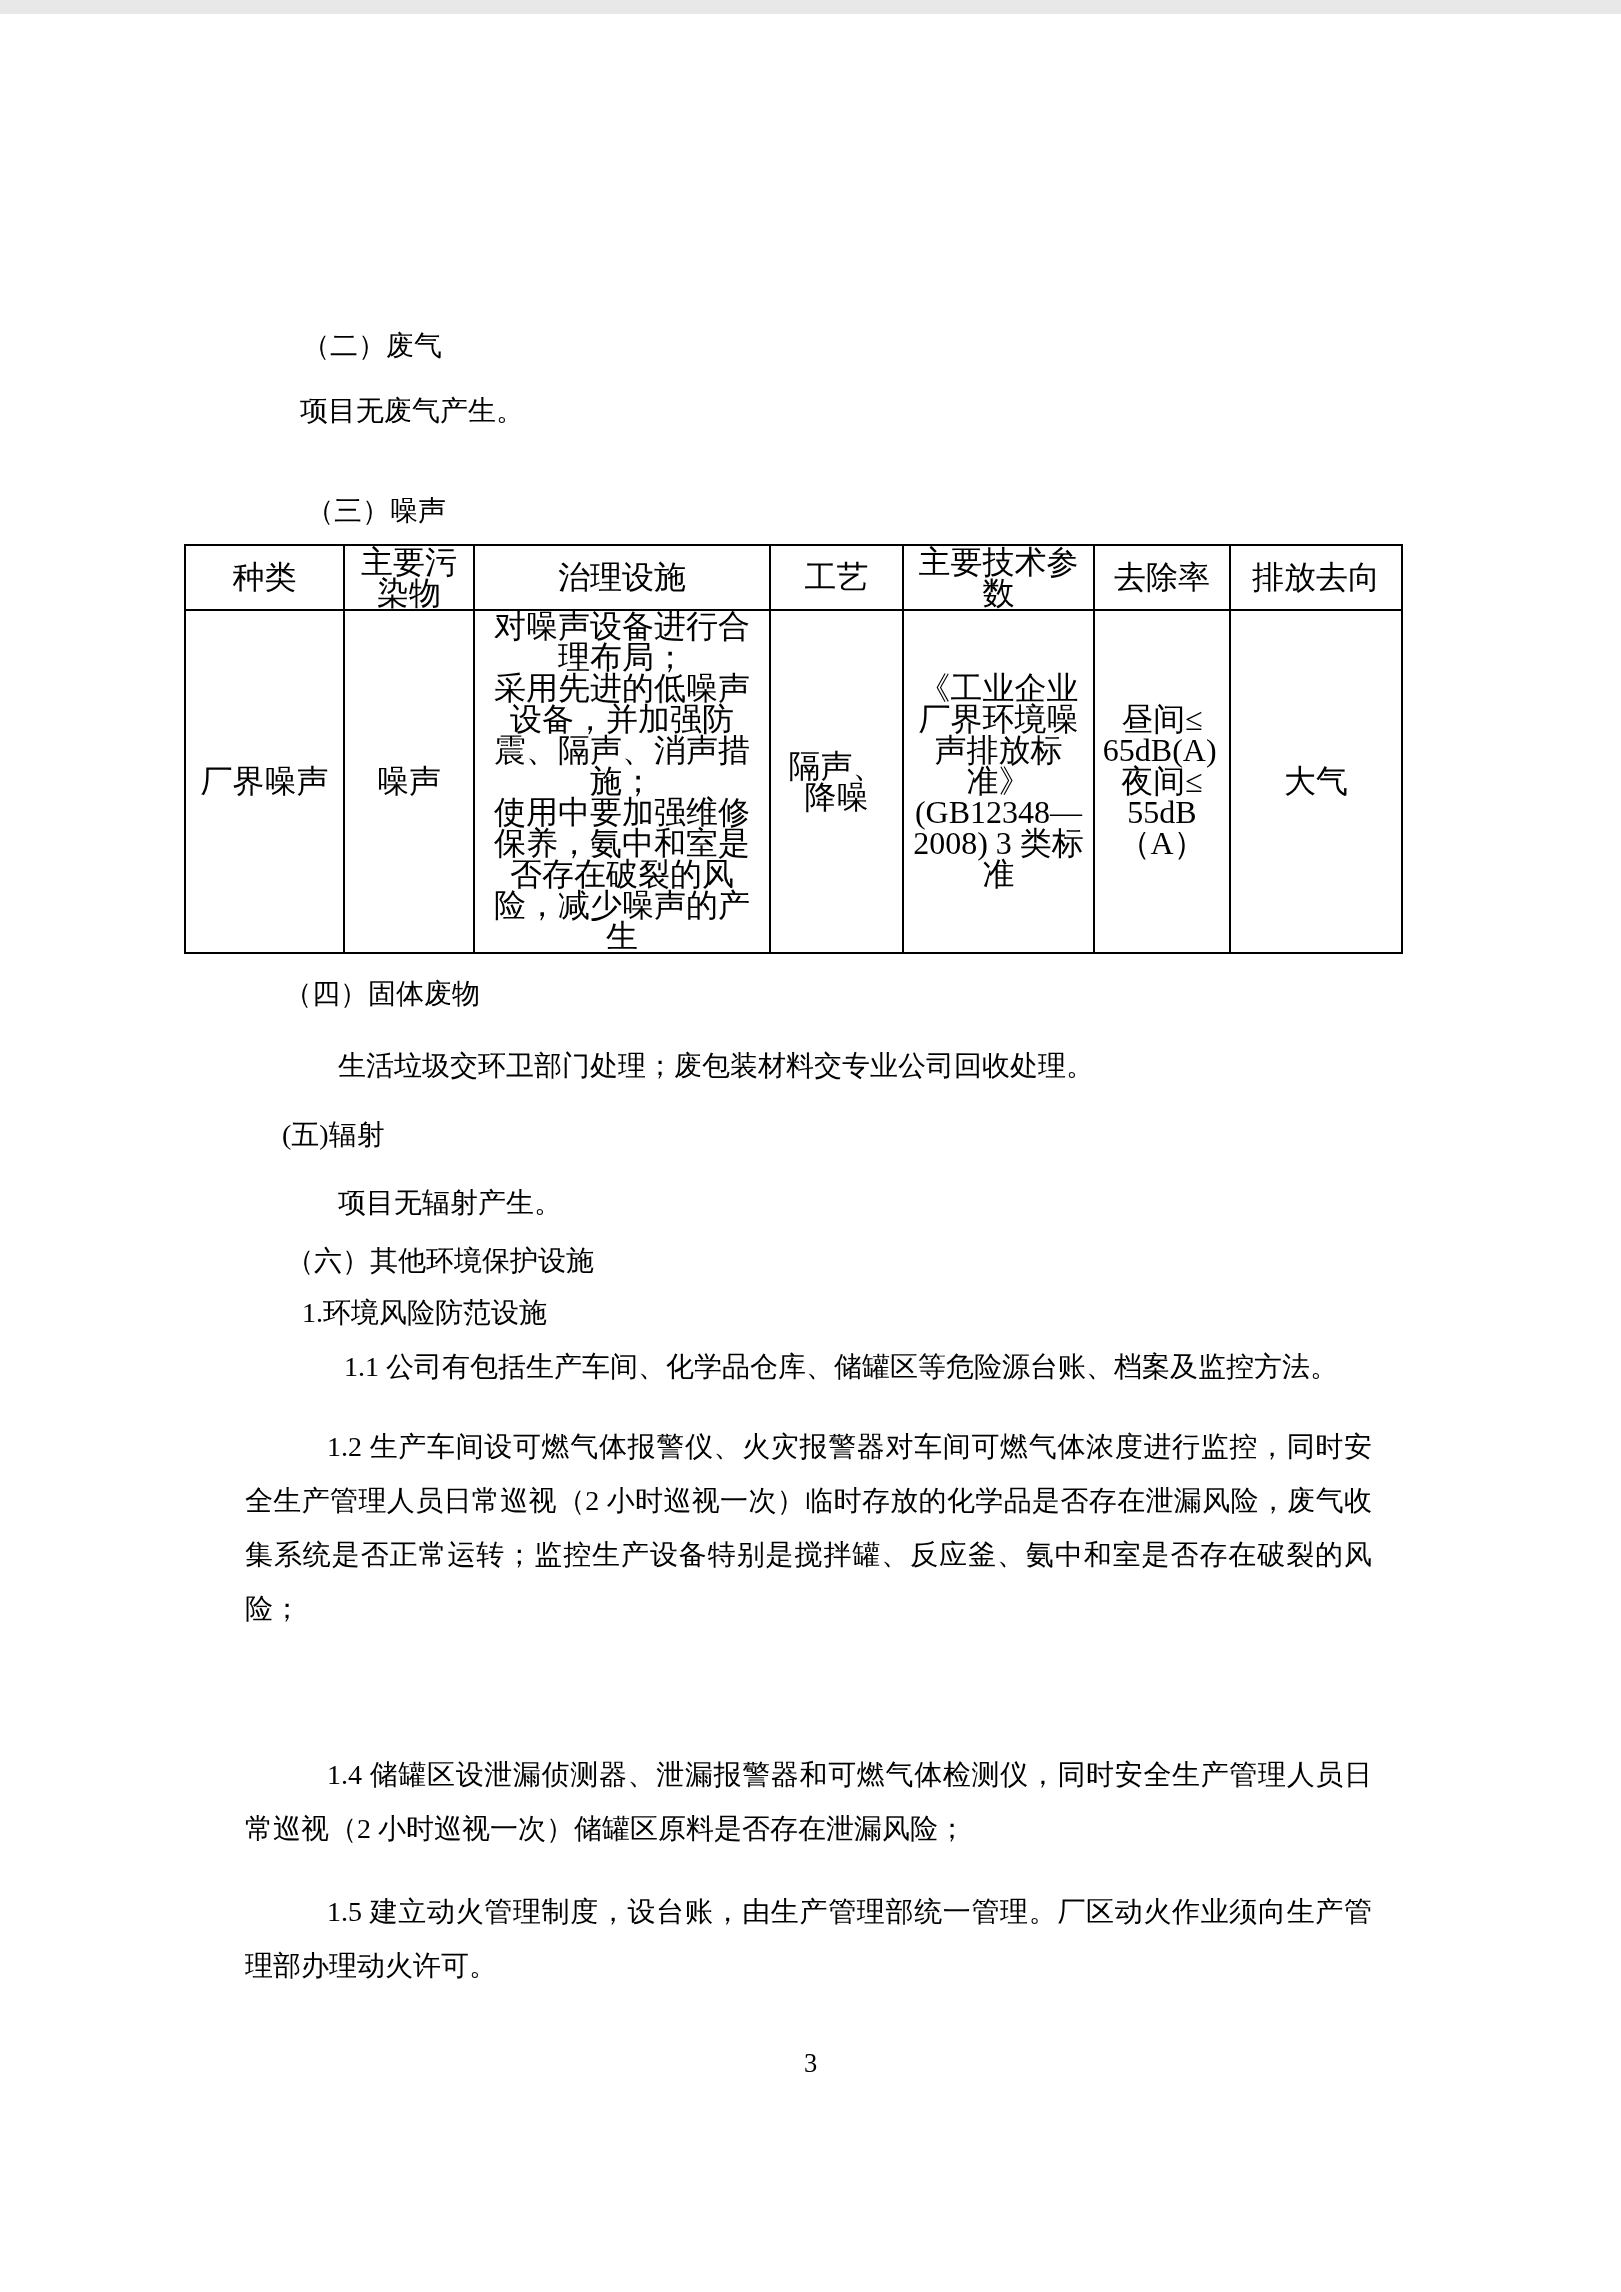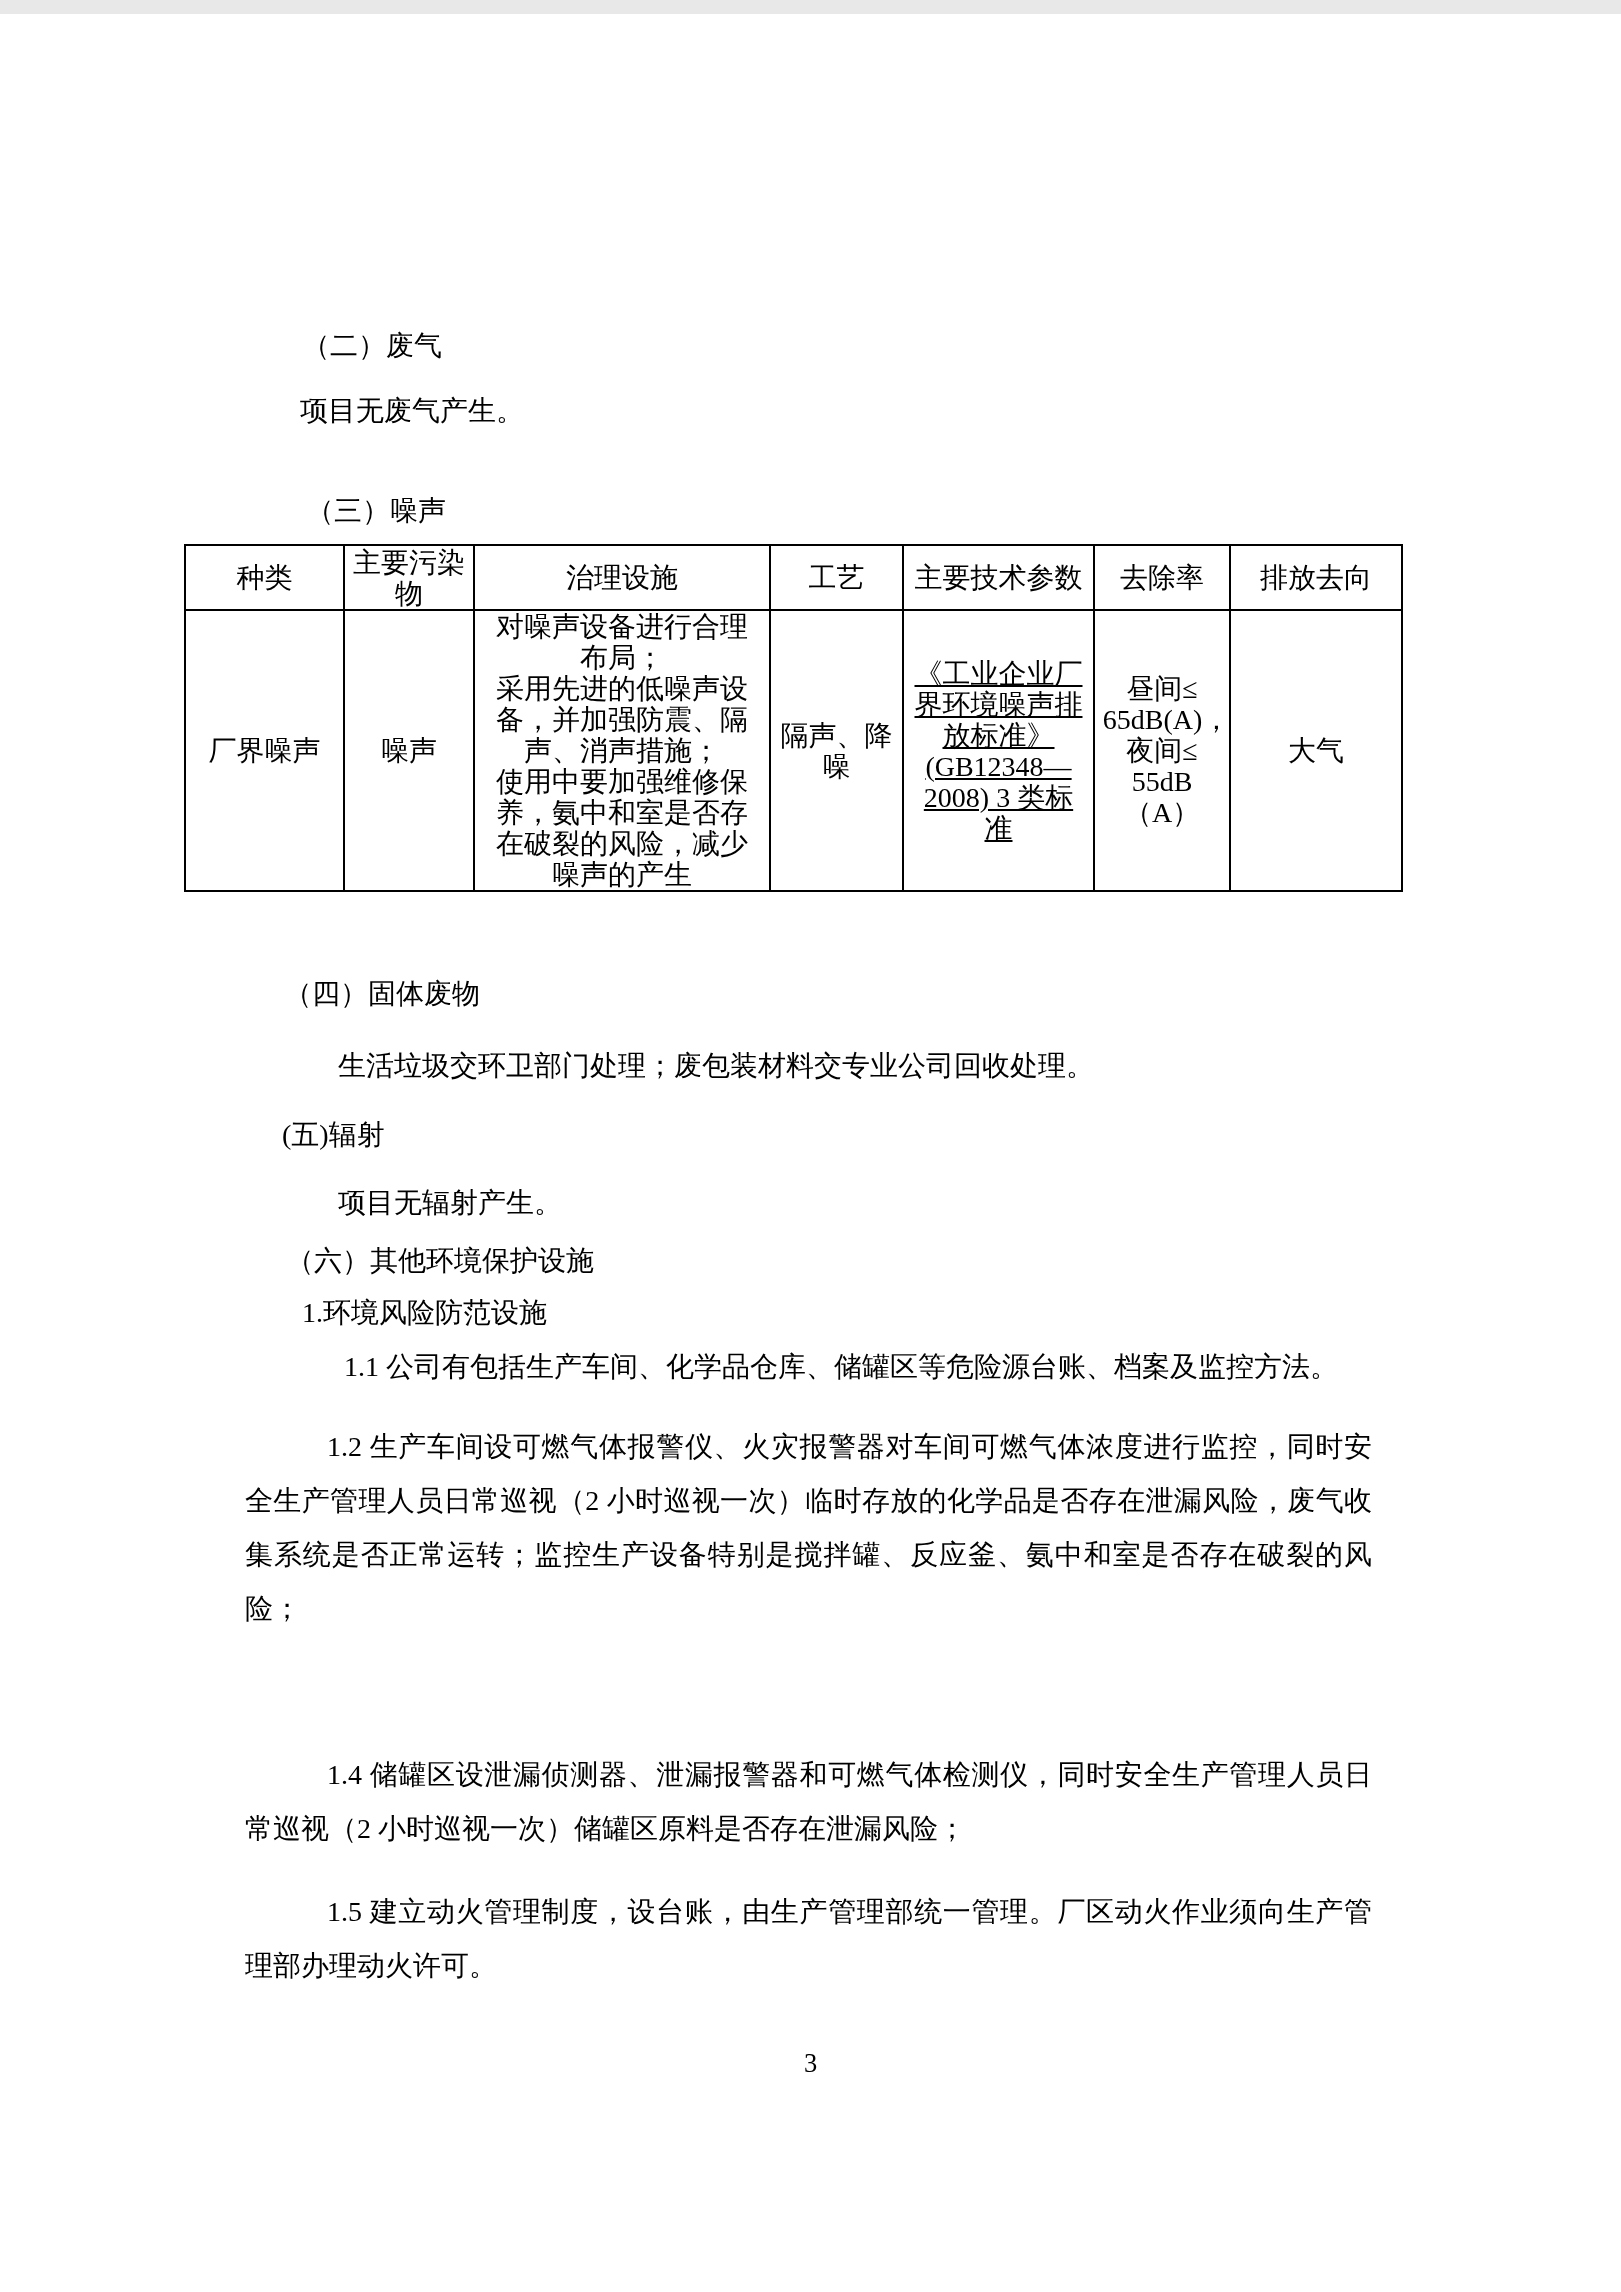--- a/index.html
+++ b/index.html
@@ -21,38 +21,38 @@
     text-align:justify;
     text-indent:82px;
     white-space:normal;
   }
   table.noise{
     position:absolute;
     left:184px;top:530px;
     width:1217px;
     border-collapse:collapse;
     table-layout:fixed;
-    font-size:28px;
+    font-size:32px;
   }
   table.noise th, table.noise td{
     border:2px solid #000;
     font-weight:normal;
     text-align:center;
     vertical-align:middle;
     line-height:31px;
     padding:0 7.8px;
     overflow:hidden;
   }
   table.noise tr.hdr{height:65px;}
   table.noise tr.body-row{height:255px;}
   .pre{white-space:pre-line;}
   td.process-cell{padding:0 15.7px;}
   th.pollutant-hdr{padding:0 11.8px;}
   td.treatment-cell{padding:0 13.7px;}
-  td.params-cell{padding:0 5.9px;text-decoration:underline;}
+  td.params-cell{padding:0 5.9px;}
   .pagenum{
     position:absolute;
     left:0;width:100%;
     text-align:center;
     font-size:26.5px;
     line-height:29px;
   }
 </style>
 </head>
 <body>

